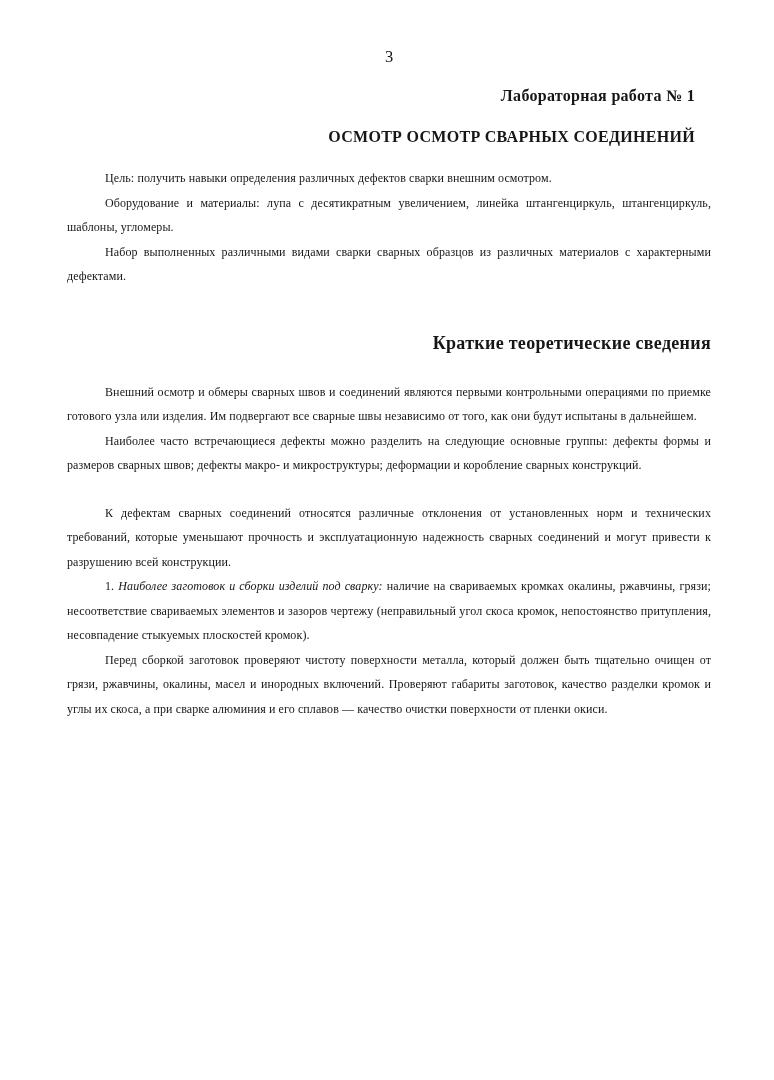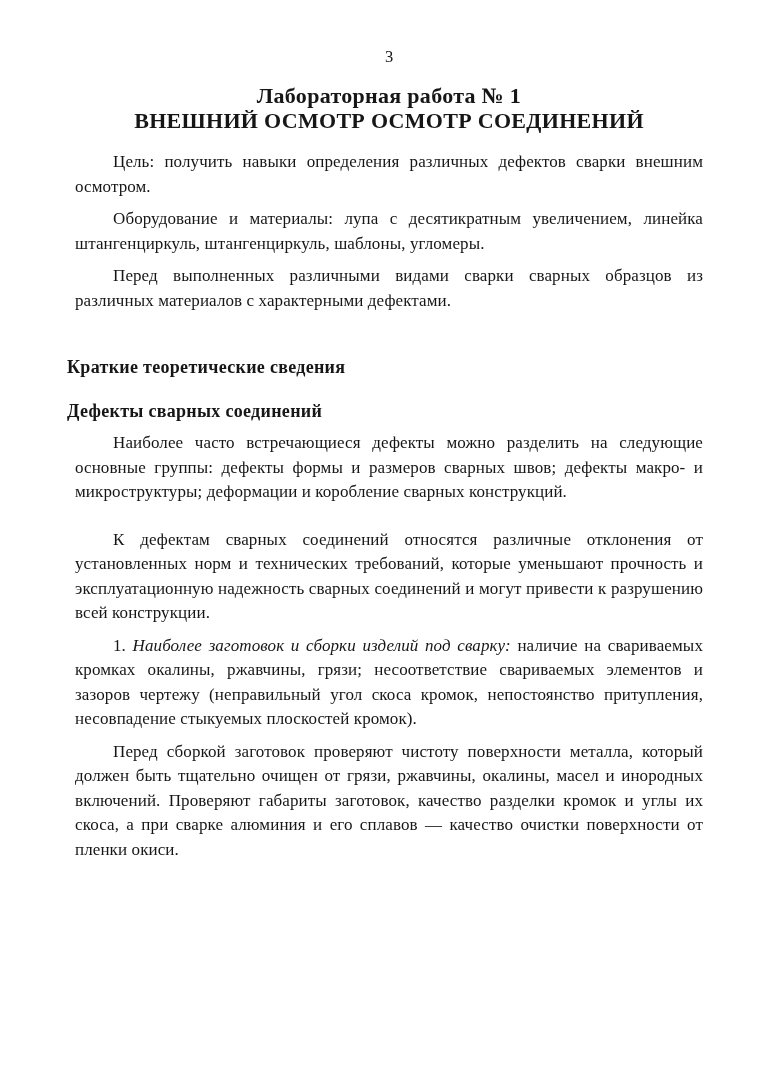--- a/index.html
+++ b/index.html
@@ -22,41 +22,41 @@
     top: 0;
     width: 644px;
   }
   .page-number {
     margin-top: 46px;
     text-align: center;
     font-size: 16.5px;
     line-height: 22px;
   }
   .doc-title {
-    margin: 0;
-    text-align: center;
+    margin: 16px;
+    text-align: right;
     font-weight: bold;
-    font-size: 22px;
+    font-size: 16px;
     line-height: 25px;
     letter-spacing: 0.3px;
   }
   .doc-title.first {
     margin-top: 15px;
   }
   p.body-par {
-    margin: 8px;
+    margin: 0;
     text-align: justify;
     text-indent: 38px;
-    font-size: 17px;
+    font-size: 12px;
     line-height: 24.5px;
     letter-spacing: 0.1px;
   }
   .section-heading {
     margin: 0;
-    text-align: left;
+    text-align: right;
     font-weight: bold;
     font-size: 18px;
     line-height: 24px;
     letter-spacing: 0.3px;
   }
   .section-heading.theory { margin-top: 42px; }
   .section-heading.defects { margin-top: 20px; }
   p.after-heading-theory { margin-top: 25px; }
   p.after-heading-defects { margin-top: 23px; }
   p.first-body { margin-top: 17px; }
@@ -65,33 +65,33 @@
 </head>
 <body>
 
 <div class="page">
   <div class="content">
 
     <div class="page-number">3</div>
 
     <h1 class="doc-title first">Лабораторная работа № 1</h1>
 
-    <h1 class="doc-title">ВНЕШНИЙ ОСМОТР ОСМОТР СОЕДИНЕНИЙ</h1>
+    <h1 class="doc-title">ОСМОТР ОСМОТР СВАРНЫХ СОЕДИНЕНИЙ</h1>
 
     <p class="body-par first-body">Цель: получить навыки определения различных дефектов сварки внешним осмотром.</p>
 
     <p class="body-par">Оборудование и материалы: лупа с десятикратным увеличением, линейка штангенциркуль, штангенциркуль, шаблоны, угломеры.</p>
 
-    <p class="body-par">Перед выполненных различными видами сварки сварных образцов из различных материалов с характерными дефектами.</p>
+    <p class="body-par">Набор выполненных различными видами сварки сварных образцов из различных материалов с характерными дефектами.</p>
 
     <h2 class="section-heading theory">Краткие теоретические сведения</h2>
 
+    <p class="body-par after-heading-theory">Внешний осмотр и обмеры сварных швов и соединений являются первыми контрольными операциями по приемке готового узла или изделия. Им подвергают все сварные швы независимо от того, как они будут испытаны в дальнейшем.</p>
 
 
-    <h2 class="section-heading defects">Дефекты сварных соединений</h2>
 
     <p class="body-par">Наиболее часто встречающиеся дефекты можно разделить на следующие основные группы: дефекты формы и размеров сварных швов; дефекты макро- и микроструктуры; деформации и коробление сварных конструкций.</p>
 
     <p class="body-par after-heading-defects">К дефектам сварных соединений относятся различные отклонения от установленных норм и технических требований, которые уменьшают прочность и эксплуатационную надежность сварных соединений и могут привести к разрушению всей конструкции.</p>
 
     <p class="body-par"><span>1. </span><em class="defect-lead">Наиболее заготовок и сборки изделий под сварку:</em><span> наличие на свариваемых кромках окалины, ржавчины, грязи; несоответствие свариваемых элементов и зазоров чертежу (неправильный угол скоса кромок, непостоянство притупления, несовпадение стыкуемых плоскостей кромок).</span></p>
 
     <p class="body-par">Перед сборкой заготовок проверяют чистоту поверхности металла, который должен быть тщательно очищен от грязи, ржавчины, окалины, масел и инородных включений. Проверяют габариты заготовок, качество разделки кромок и углы их скоса, а при сварке алюминия и его сплавов — качество очистки поверхности от пленки окиси.</p>
 
   </div>

